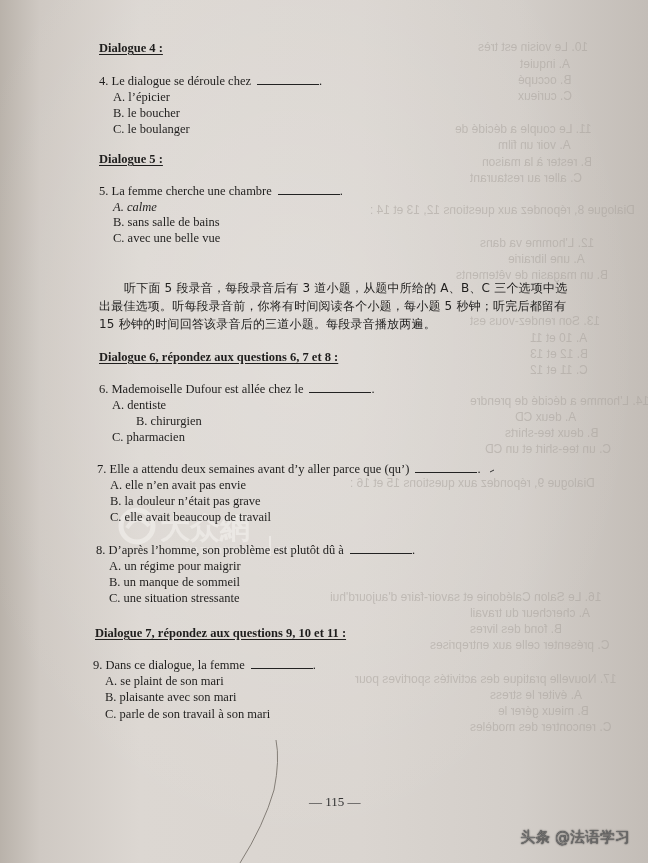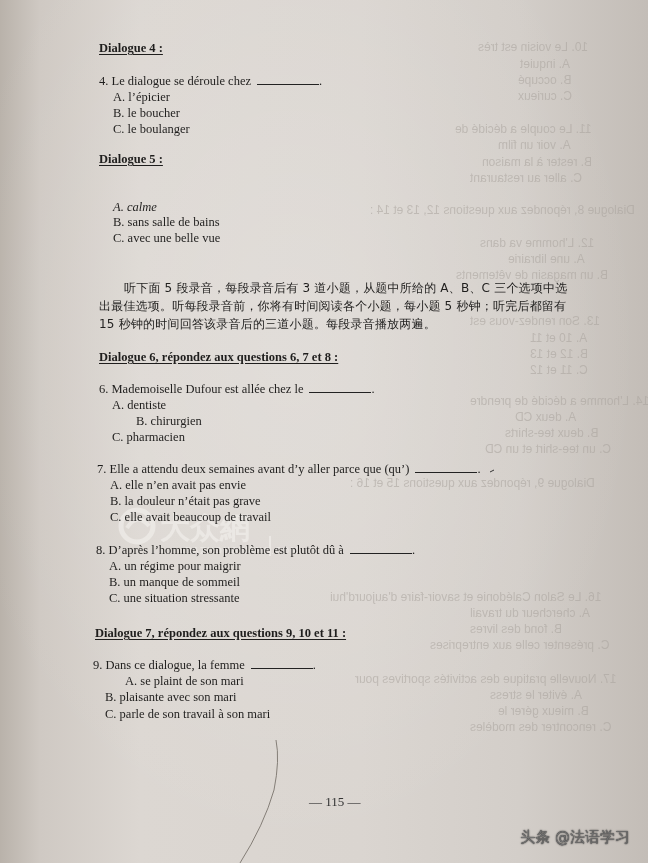--- a/index.html
+++ b/index.html
@@ -161,20 +161,23 @@
 
   <div class="heading" style="left:99px; top:41px;">Dialogue 4 :</div>
   <div class="question" style="left:99px; top:74px;">
     <span>4. Le dialogue se déroule chez</span><span class="blank"></span><span>.</span>
   </div>
   <div class="option" style="left:113px; top:90px;">A. l’épicier</div>
   <div class="option" style="left:113px; top:106px;">B. le boucher</div>
   <div class="option" style="left:113px; top:122px;">C. le boulanger</div>
 
   <div class="heading" style="left:99px; top:152px;">Dialogue 5 :</div>
+  <div class="question" style="left:99px; top:184px;">
+    <span>5. La femme cherche une chambre</span><span class="blank"></span><span>.</span>
+  </div>
   <div class="option" style="left:113px; top:200px;font-style:italic;">A. calme</div>
   <div class="option" style="left:113px; top:215px;">B. sans salle de bains</div>
   <div class="option" style="left:113px; top:231px;">C. avec une belle vue</div>
 
   <div class="cn" style="left:124px; top:280px;">听下面 5 段录音，每段录音后有 3 道小题，从题中所给的 A、B、C 三个选项中选</div>
   <div class="cn" style="left:99px; top:298px;">出最佳选项。听每段录音前，你将有时间阅读各个小题，每小题 5 秒钟；听完后都留有</div>
   <div class="cn" style="left:99px; top:316px;">15 秒钟的时间回答该录音后的三道小题。每段录音播放两遍。</div>
 
   <div class="heading" style="left:99px; top:350px;">Dialogue 6, répondez aux questions 6, 7 et 8 :</div>
 
@@ -197,19 +200,19 @@
   </div>
   <div class="option" style="left:109px; top:559px;">A. un régime pour maigrir</div>
   <div class="option" style="left:109px; top:575px;">B. un manque de sommeil</div>
   <div class="option" style="left:109px; top:591px;">C. une situation stressante</div>
 
   <div class="heading" style="left:95px; top:626px;">Dialogue 7, répondez aux questions 9, 10 et 11 :</div>
 
   <div class="question" style="left:93px; top:658px;">
     <span>9. Dans ce dialogue, la femme</span><span class="blank"></span><span>.</span>
   </div>
-  <div class="option" style="left:105px; top:674px;margin-left:20px;">A. se plaint de son mari</div>
+  <div class="option" style="left:105px; top:674px;">A. se plaint de son mari</div>
   <div class="option" style="left:105px; top:690px;">B. plaisante avec son mari</div>
   <div class="option" style="left:105px; top:707px;">C. parle de son travail à son mari</div>
 
   <div class="page-number">— 115 —</div>
   <div class="watermark-corner">头条 @法语学习</div>
 </div>
 
 </body></html>

